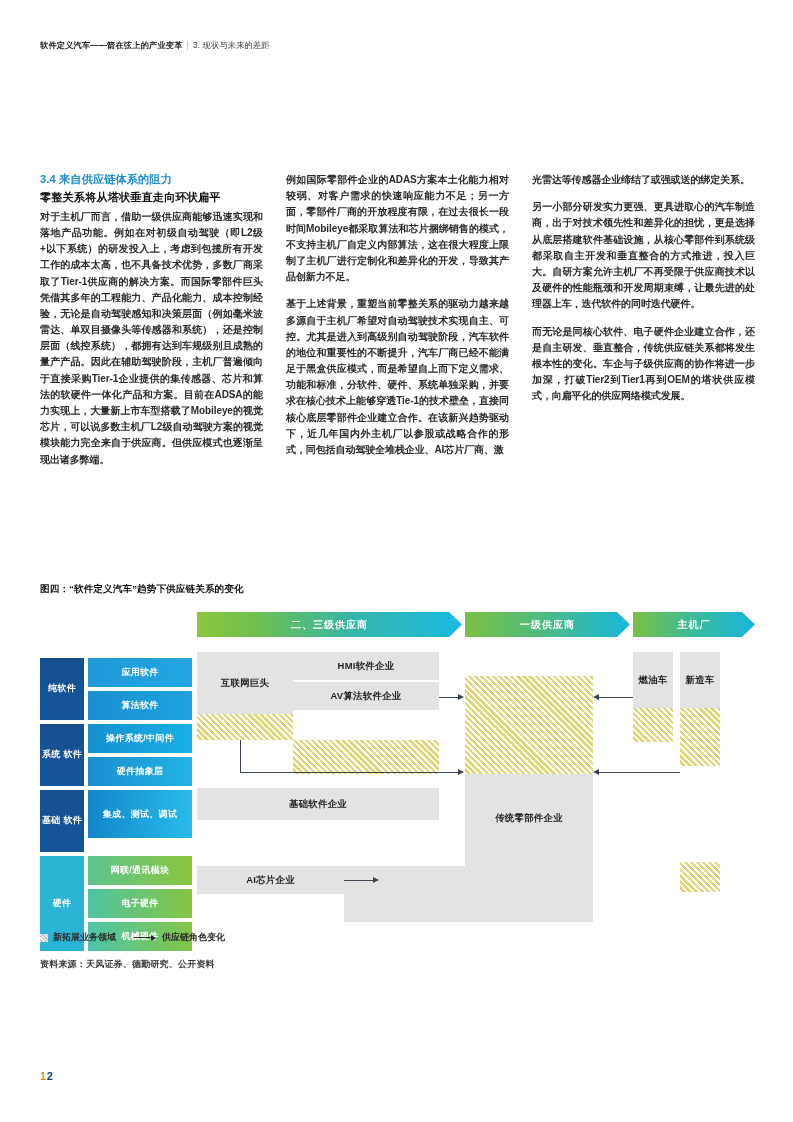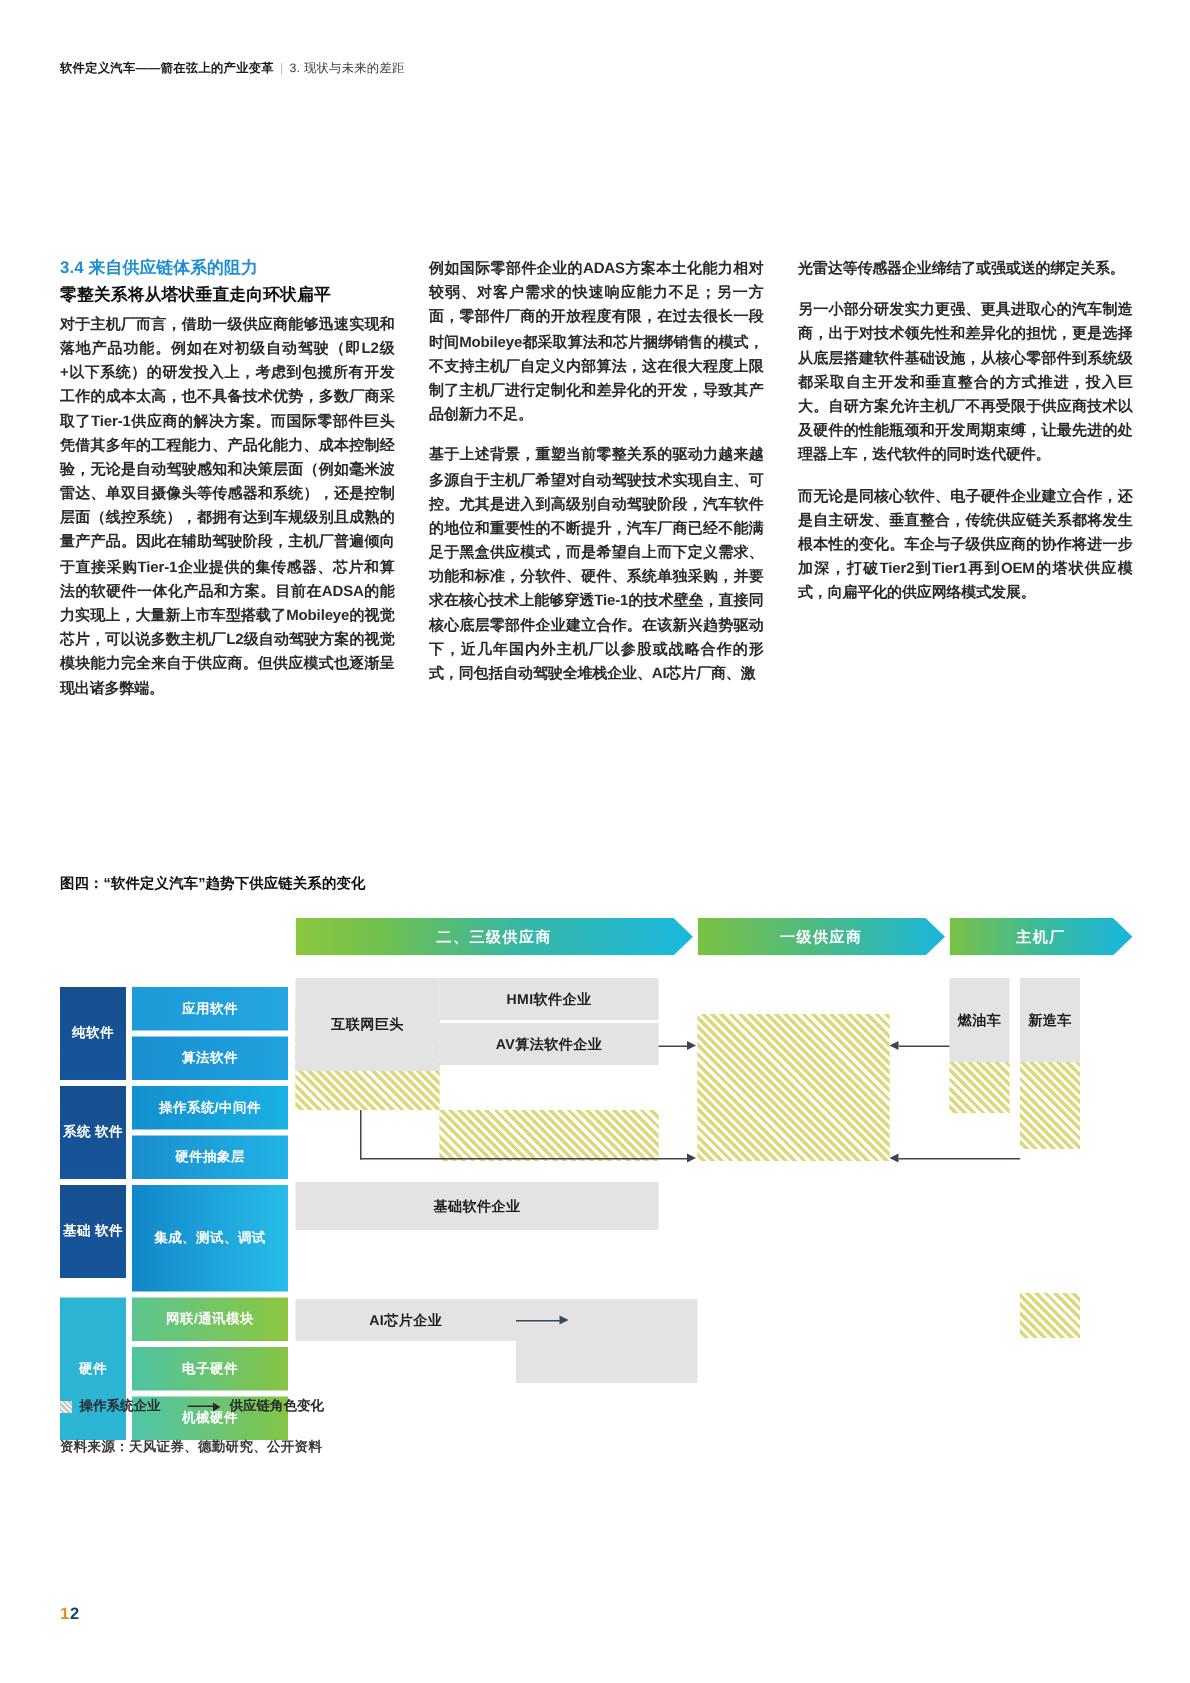--- a/index.html
+++ b/index.html
@@ -212,21 +212,21 @@
       <div class="scells">
         <div class="scell bg-b3">操作系统/中间件</div>
         <div class="scell bg-b4">硬件抽象层</div>
       </div>
     </div>
 
     <div class="srow">
       <div class="scat blue-d" style="height:62px">基础
 软件</div>
       <div class="scells">
-        <div class="scell bg-b5" style="height:71px">集成、测试、调试</div>
+        <div class="scell bg-b5" style="height:48px">集成、测试、调试</div>
       </div>
     </div>
 
     <div class="srow">
       <div class="scat cyan">硬件</div>
       <div class="scells">
         <div class="scell bg-g1">网联/通讯模块</div>
         <div class="scell bg-g2">电子硬件</div>
         <div class="scell bg-g3">机械硬件</div>
       </div>
@@ -245,20 +245,21 @@
 
   <div class="gbox" style="left:253px; top:40px; width:146px; height:28px;">HMI软件企业</div>
 
   <div class="gbox" style="left:253px; top:70px; width:146px; height:28px;">AV算法软件企业</div>
 
 
   <div class="gbox" style="left:157px; top:176px; width:242px; height:32px;">基础软件企业</div>
 
   <div class="gbox" style="left:157px; top:254px; width:147px; height:28px;">AI芯片企业</div>
 
+  <div class="gbox" style="left:425px; top:162px; width:128px; height:148px; align-items:flex-start; padding-top:38px;">传统零部件企业</div>
   <div class="gbox plain" style="left:304px; top:254px; width:121px; height:56px;"></div>
 
   <div class="gbox" style="left:593px; top:40px; width:40px; height:56px; align-items:center;">燃油车</div>
 
   <div class="gbox" style="left:640px; top:40px; width:40px; height:56px; align-items:center;">新造车</div>
 
   <div class="arrow-line" style="left:399px; top:85px; width:20px; height:1.2px;"></div>
   <div class="arrow-head ah-right" style="left:418px; top:81.6px;"></div>
 
   <div class="arrow-line" style="left:200px; top:128px; width:1.2px; height:33px;"></div>
@@ -271,21 +272,21 @@
   <div class="arrow-line" style="left:559px; top:85px; width:34px; height:1.2px;"></div>
   <div class="arrow-head ah-left" style="left:553px; top:81.6px;"></div>
 
   <div class="arrow-line" style="left:559px; top:160px; width:81px; height:1.2px;"></div>
   <div class="arrow-head ah-left" style="left:553px; top:156.6px;"></div>
 
 </div>
 
 <div class="legend">
   <span class="legend-sw"></span>
-  <span class="legend-txt">操作系统企业</span>
+  <span class="legend-txt">新拓展业务领域</span>
   <span class="legend-arrow">
     <span class="ln"></span>
       <span class="hd"></span>
   </span>
   <span class="legend-txt">供应链角色变化</span>
 </div>
 
 <div class="source">资料来源：天风证券、德勤研究、公开资料</div>
 
 <div class="pageno">

